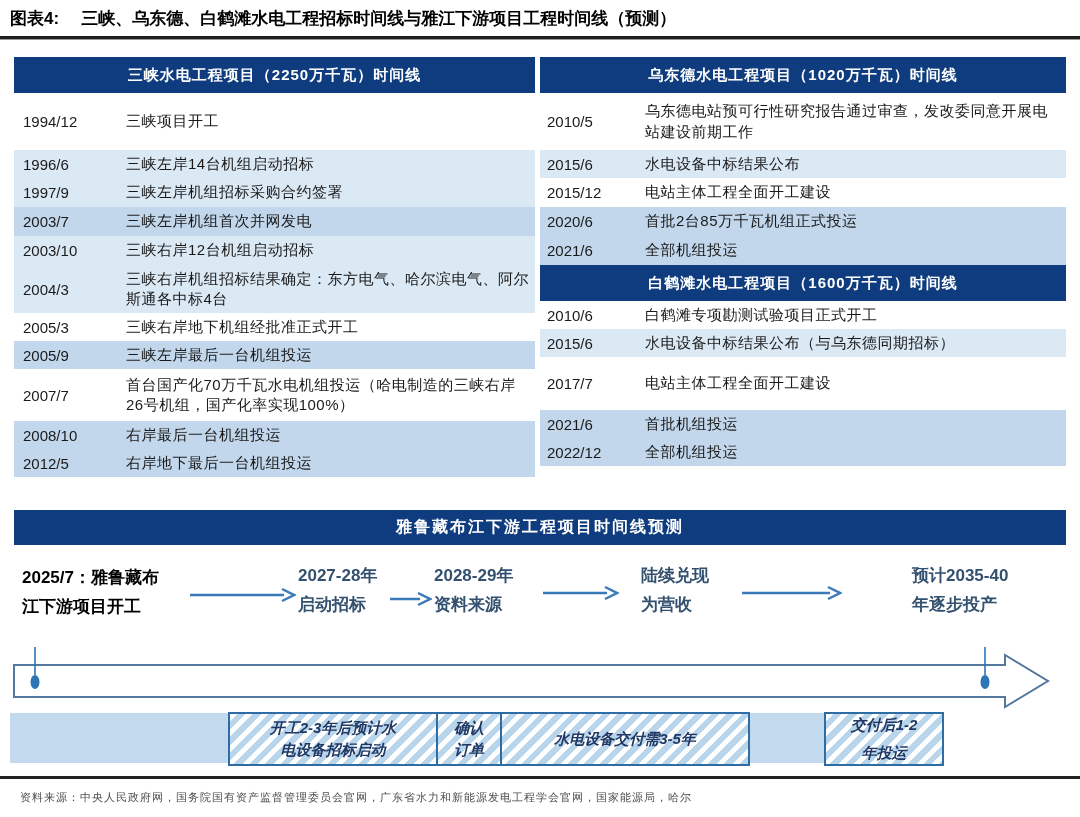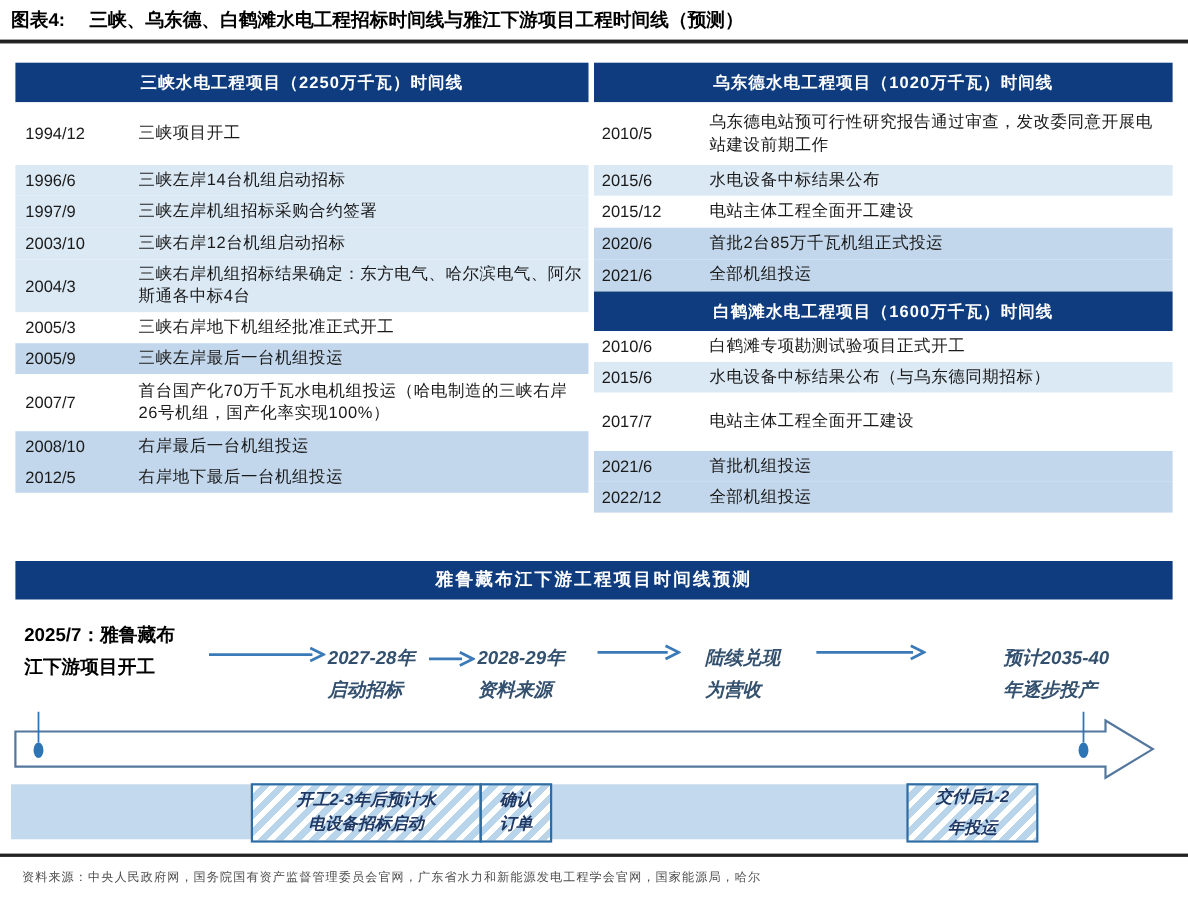--- a/index.html
+++ b/index.html
@@ -36,21 +36,21 @@
   .banner{
     position:absolute;top:510px;left:14px;width:1052px;height:35px;
     background:#0e3c7e;color:#fff;font-weight:bold;font-size:16px;
     display:flex;align-items:center;justify-content:center;letter-spacing:2px;
   }
 
   
   .milestones{position:absolute;top:555px;left:0;width:1080px;height:95px;}
   .ms{position:absolute;font-size:17px;font-weight:bold;line-height:29px;}
   .ms.start{color:#000;font-style:normal;}
-  .ms.step{color:#33506e;font-style:italic;margin-top:23px;}
+  .ms.step{color:#33506e;}
   .ms-arrow{position:absolute;}
   .ms-arrow line,.ms-arrow polyline{stroke:#3a7ab8;stroke-width:2.5;fill:none;}
 
   
   .big-arrow{position:absolute;top:645px;left:0;}
 
   
   .band{position:absolute;top:713px;left:10px;width:872px;height:50px;background:#c3d9ed;}
   .phase-box{
     position:absolute;top:-1px;height:50px;box-sizing:content-box;
@@ -89,20 +89,24 @@
       <div class="desc">三峡项目开工</div>
     </div>
     <div class="row bg-light" style="min-height:28px">
       <div class="date">1996/6</div>
       <div class="desc">三峡左岸14台机组启动招标</div>
     </div>
     <div class="row bg-light" style="min-height:29px">
       <div class="date">1997/9</div>
       <div class="desc">三峡左岸机组招标采购合约签署</div>
     </div>
+    <div class="row bg-mid" style="min-height:29px">
+      <div class="date">2003/7</div>
+      <div class="desc">三峡左岸机组首次并网发电</div>
+    </div>
     <div class="row bg-light" style="min-height:29px">
       <div class="date">2003/10</div>
       <div class="desc">三峡右岸12台机组启动招标</div>
     </div>
     <div class="row bg-light" style="min-height:48px">
       <div class="date">2004/3</div>
       <div class="desc">三峡右岸机组招标结果确定：东方电气、哈尔滨电气、阿尔斯通各中标4台</div>
     </div>
     <div class="row bg-white" style="min-height:28px">
       <div class="date">2005/3</div>
@@ -223,20 +227,23 @@
 
 <div class="band">
   <div class="phase-box pb1">
     <div>开工2-3年后预计水</div>
     <div>电设备招标启动</div>
   </div>
   <div class="phase-box pb2">
     <div>确认</div>
     <div>订单</div>
   </div>
+  <div class="phase-box pb3">
+    <div>水电设备交付需3-5年</div>
+  </div>
   <div class="phase-box pb4">
     <div>交付后1-2</div>
     <div>年投运</div>
   </div>
 </div>
 
 <div class="footer-rule"></div>
 <div class="source">资料来源：中央人民政府网，国务院国有资产监督管理委员会官网，广东省水力和新能源发电工程学会官网，国家能源局，哈尔</div>
 
 </body></html>

